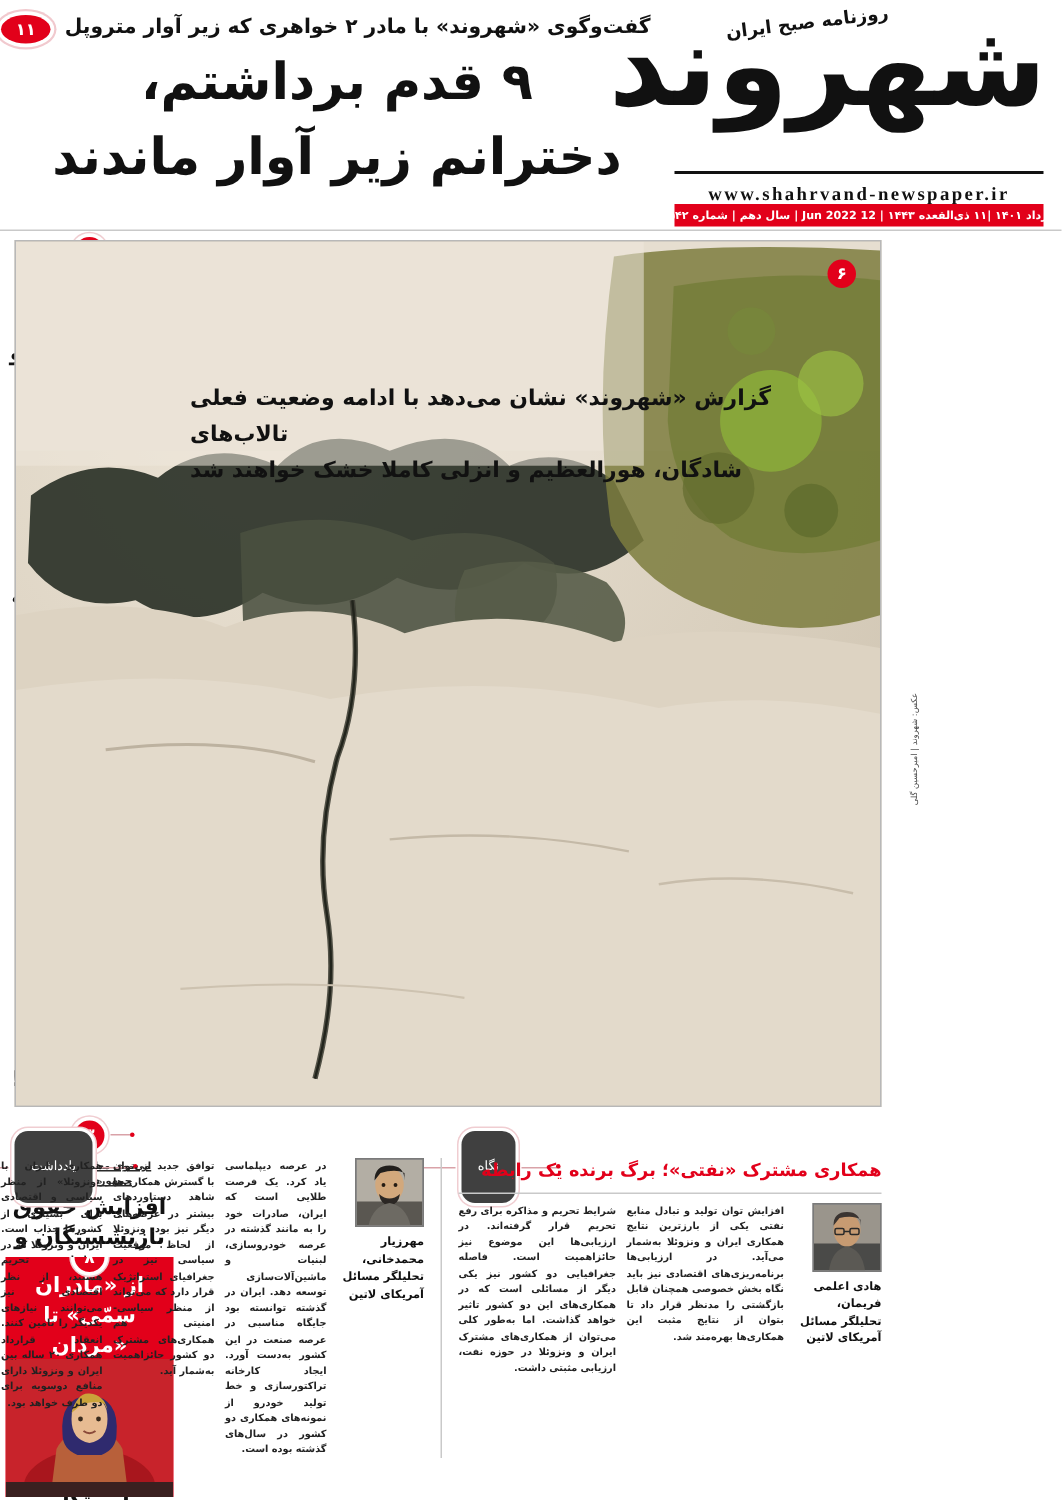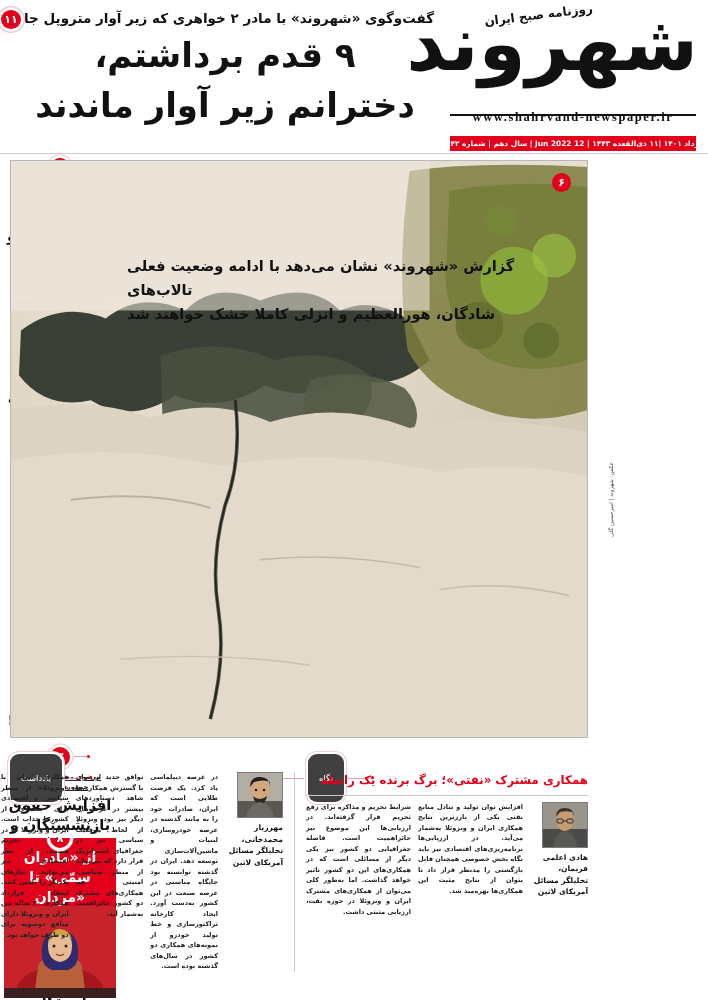--- a/index.html
+++ b/index.html
@@ -25,21 +25,21 @@
     font-weight:bold;font-size:76px;line-height:0.95;
     letter-spacing:-2px;color:#111;direction:rtl;
     margin:6px 6px 0 0;white-space:nowrap;
   }
   .mast-sub{
     position:absolute;top:6px;left:42px;font-size:12px;font-weight:bold;color:#111;
     transform:rotate(-7deg);white-space:nowrap;
   }
   .mast-rule{position:absolute;top:112px;right:8px;width:246px;height:2px;background:#111;}
   .mast-url{
-    position:absolute;top:108px;right:8px;width:246px;
+    position:absolute;top:120px;right:8px;width:246px;
     direction:ltr;font-size:12.5px;font-weight:bold;letter-spacing:1.6px;
     color:#111;text-align:center;font-family:"Liberation Serif",serif;
   }
   .mast-datebar{
     position:absolute;top:134px;right:8px;width:246px;height:15px;
     background:#e2001a;color:#fff;font-size:7.4px;font-weight:bold;
     display:flex;align-items:center;justify-content:center;white-space:nowrap;
     letter-spacing:0px;
   }
 
@@ -47,21 +47,21 @@
   .tophead{position:absolute;top:4px;right:274px;width:418px;text-align:center;}
   .tophead .kicker{
     font-size:13.5px;font-weight:bold;line-height:1.5;color:#111;white-space:nowrap;
     padding-top:4px;
   }
   .tophead .big{
     font-size:34px;font-weight:bold;line-height:1.28;color:#111;
     margin-top:6px;white-space:nowrap;letter-spacing:-0.5px;
   }
   .badge-11{
-    position:absolute;top:6px;left:-15px;width:20px;height:19px;border-radius:50%;
+    position:absolute;top:6px;left:-15px;width:33px;height:19px;border-radius:50%;
     background:#e2001a;color:#fff;font-size:11px;font-weight:bold;
     display:flex;align-items:center;justify-content:center;
     box-shadow:0 0 0 2.5px #fff,0 0 0 4px #f1c9ce;
   }
 
   .hrule-top{position:absolute;top:153px;right:0;width:708px;height:1px;background:#c9c9c9;}
 
   
   .sidebar{position:absolute;top:158px;left:4px;width:112px;}
   .sb-item{text-align:center;margin-bottom:9px;}

